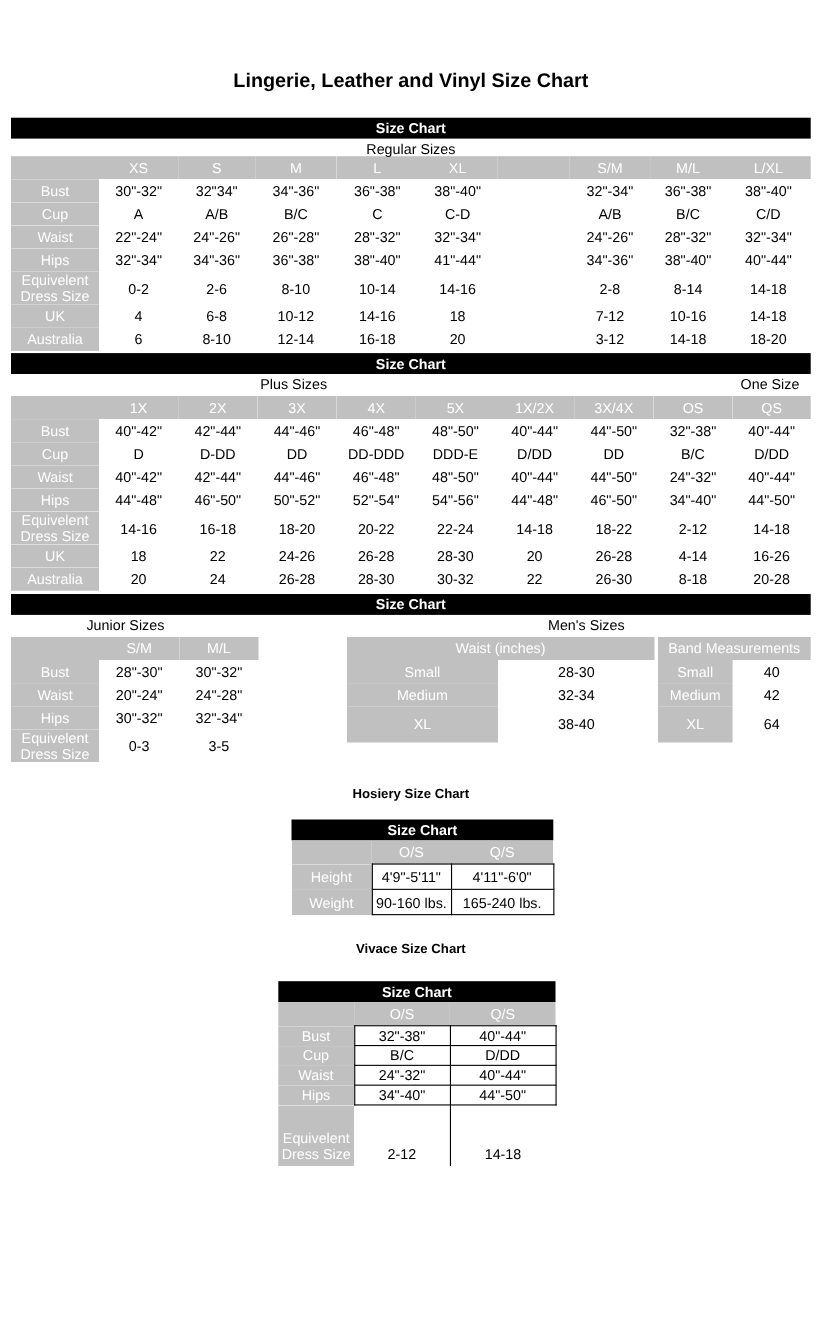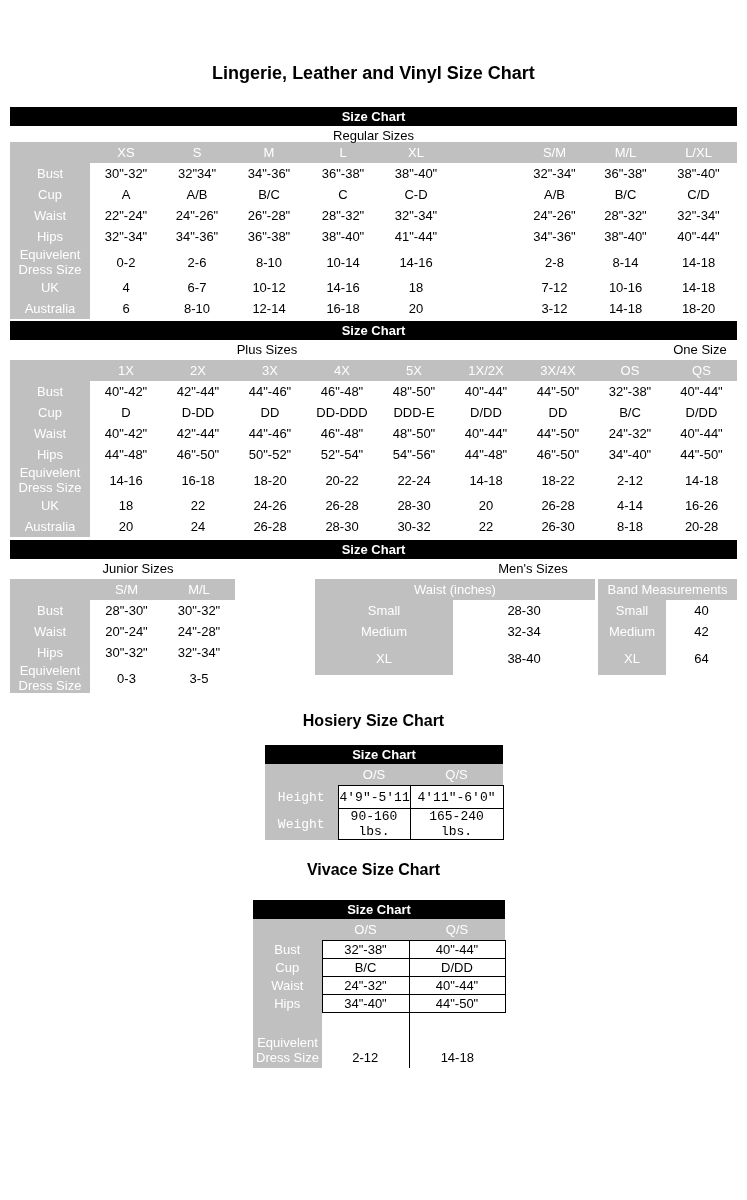--- a/index.html
+++ b/index.html
@@ -7,21 +7,21 @@
     --bar-bg:#000000;
     --bar-text:#ffffff;
   }
   html,body{margin:0;padding:0;}
   body{
     width:747px;height:1200px;background:#fff;color:#000;
     font-family:"Liberation Sans", sans-serif;box-sizing:border-box;
   }
   .page{padding:63px 10px 0;}
   h1{font-size:18px;font-weight:bold;text-align:center;margin:0 0 24px;line-height:20px;}
-  h2{font-size:16px;font-weight:bold;text-align:center;margin:0;line-height:20px;}
+  h2{font-size:12px;font-weight:bold;text-align:center;margin:0;line-height:20px;}
   .bar{
     height:19px;line-height:19px;background:var(--bar-bg,#000);color:var(--bar-text,#fff);
     font-size:13px;text-align:center;font-weight:bold;
   }
   .seclabel{height:16px;line-height:20px;font-size:13px;text-align:center;}
   .dual{position:relative;height:20px;font-size:13px;}
   .dual span{position:absolute;top:2px;transform:translateX(-50%);white-space:nowrap;}
   table{border-collapse:collapse;table-layout:fixed;}
   th,td{
     height:21px;font-size:13px;line-height:15px;padding:0 1px;
@@ -32,21 +32,21 @@
   .gapw{background:#fff;}
   #regular,#plus{width:727px;}
   #bar2{margin-top:2px;}
   #bar3{margin-top:3px;}
   .twocol{display:flex;align-items:flex-start;}
   #junior{width:225px;}
   #mens{width:422px;margin-left:80px;}
   #mens tbody tr:last-child td{height:33px;}
   .hosiery-block{width:238px;margin:14px 0 0 255px;}
   #hosiery{width:238px;}
-  #hosiery td{height:22px;font-family:Liberation Mono, monospace;}
+  #hosiery td{height:22px;}
   .bcell{border:1px solid #000;}
   .vivace-block{width:252px;margin:20px 0 0 243px;}
   #vivace{width:252px;}
   #vivace td{height:17px;}
   #vivace tbody tr:last-child td{height:52px;vertical-align:bottom;padding-bottom:3px;}
   #vivace tbody tr:last-child td.bcell{border:0;}
   #vivace tbody tr:last-child td.bcell + td.bcell{border-left:1px solid #000;}
   .h-title{margin-top:18px;}
   .v-title{margin-top:20px;}
   .hosiery-block .bar,.vivace-block .bar{margin-bottom:0;}
@@ -148,21 +148,21 @@
         <td class="val">10-14</td>
         <td class="val">14-16</td>
         <td class="val"></td>
         <td class="val">2-8</td>
         <td class="val">8-14</td>
         <td class="val">14-18</td>
       </tr>
         <tr>
         <td class="lbl">UK</td>
         <td class="val">4</td>
-        <td class="val">6-7</td>
+        <td class="val">6-8</td>
         <td class="val">10-12</td>
         <td class="val">14-16</td>
         <td class="val">18</td>
         <td class="val"></td>
         <td class="val">7-12</td>
         <td class="val">10-16</td>
         <td class="val">14-18</td>
       </tr>
         <tr>
         <td class="lbl">Australia</td>
@@ -300,21 +300,21 @@
         <td class="val">8-18</td>
         <td class="val">20-28</td>
       </tr>
       </tbody>
   </table>
 
   <div class="bar" id="bar3">
     <span>Size Chart</span>
   </div>
   <div class="dual">
-    <span style="left:128px">Junior Sizes</span>
+    <span style="left:104px">Junior Sizes</span>
     <span style="left:523px">Men's Sizes</span>
   </div>
 
   <div class="twocol">
     <table class="grid" id="junior">
       <colgroup>
         <col style="width:80px">
           <col style="width:73px">
           <col style="width:72px">
       </colgroup>

